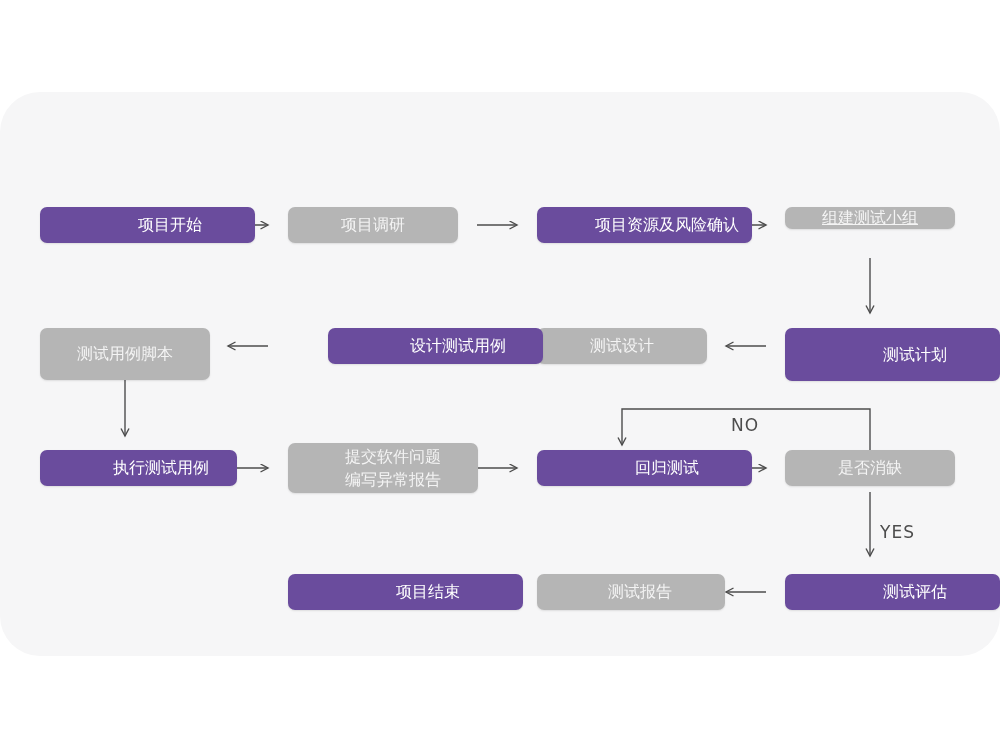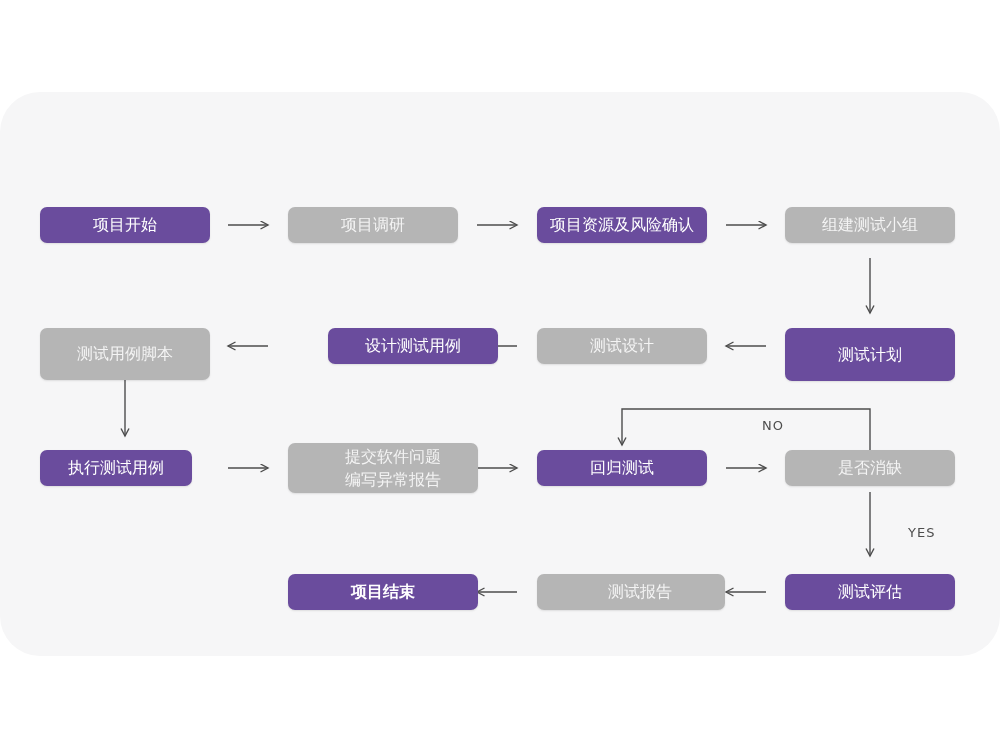--- a/index.html
+++ b/index.html
@@ -27,25 +27,25 @@
     font-size:29px;font-weight:500;color:var(--title-text);letter-spacing:1.5px;
   }
   .layer{position:absolute;left:0;top:0;width:1000px;height:750px;}
   svg.edges{position:absolute;left:0;top:0;pointer-events:none;}
   svg.edges path{fill:none;stroke:var(--arrow);stroke-width:1.4;}
   .node{
     position:absolute;display:flex;align-items:center;justify-content:center;
     text-align:center;border-radius:7px;font-size:16px;line-height:1.45;
     white-space:pre-line;box-shadow:0 1px 2px rgba(0,0,0,0.10);
   }
-  .node.primary{background:var(--accent);color:var(--node-text);}
+  .node.primary{background:var(--accent);color:var(--node-text);padding-left:45px;}
   .node.secondary{background:var(--gray);color:#f4f4f4;}
   .edge-label{
     position:absolute;transform:translate(-50%,-50%);
-    font-size:13px;color:var(--arrow);letter-spacing:1px;margin-left:28px;
+    font-size:17px;color:var(--arrow);letter-spacing:1px;
   }
   .edge-label.left{transform:translate(0,-50%);}
 </style>
 </head>
 <body>
 
 <div class="canvas">
   <div class="card"></div>
 
   <svg class="edges" width="1000" height="750">
@@ -68,29 +68,29 @@
       <path d="M870 450 L870 409 L622 409 L622 445" marker-end="url(#arrowhead)"></path>
       <path d="M870 492 L870 556" marker-end="url(#arrowhead)"></path>
       <path d="M766 592 L726 592" marker-end="url(#arrowhead)"></path>
       <path d="M517 592 L477 592" marker-end="url(#arrowhead)"></path>
     </svg>
 
   <div class="layer">
       <div class="node primary" style="left: 40px; top: 207px; width: 170px; height: 36px;">项目开始</div>
       <div class="node secondary" style="left: 288px; top: 207px; width: 170px; height: 36px;">项目调研</div>
       <div class="node primary" style="left: 537px; top: 207px; width: 170px; height: 36px;">项目资源及风险确认</div>
-      <div class="node secondary" style="left: 785px; top: 207px; width: 170px; height: 36px;">组建测试小组</div>
+      <div class="node secondary" style="left: 785px; top: 207px; width: 170px; height: 22px; text-decoration: underline;">组建测试小组</div>
       <div class="node primary" style="left: 785px; top: 328px; width: 170px; height: 53px;">测试计划</div>
       <div class="node secondary" style="left: 537px; top: 328px; width: 170px; height: 36px;">测试设计</div>
       <div class="node primary" style="left: 288px; top: 328px; width: 170px; height: 36px; margin-left: 40px;">设计测试用例</div>
       <div class="node secondary" style="left: 40px; top: 328px; width: 170px; height: 52px;">测试用例脚本</div>
       <div class="node primary" style="left: 40px; top: 450px; width: 152px; height: 36px;">执行测试用例</div>
       <div class="node secondary" style="left: 288px; top: 443px; width: 170px; height: 50px; padding-left: 20px;">提交软件问题
 编写异常报告</div>
       <div class="node primary" style="left: 537px; top: 450px; width: 170px; height: 36px;">回归测试</div>
       <div class="node secondary" style="left: 785px; top: 450px; width: 170px; height: 36px;">是否消缺</div>
       <div class="node primary" style="left: 785px; top: 574px; width: 170px; height: 36px;">测试评估</div>
       <div class="node secondary" style="left: 537px; top: 574px; width: 170px; height: 36px; padding-left: 18px;">测试报告</div>
-      <div class="node primary" style="left: 288px; top: 574px; width: 190px; height: 36px; font-weight: bold;">项目结束</div>
+      <div class="node primary" style="left: 288px; top: 574px; width: 190px; height: 36px;">项目结束</div>
       <div class="edge-label" style="left: 745px; top: 425px;">NO</div>
       <div class="edge-label left" style="left: 880px; top: 532px;">YES</div>
     </div>
 </div>
 
 </body></html>

